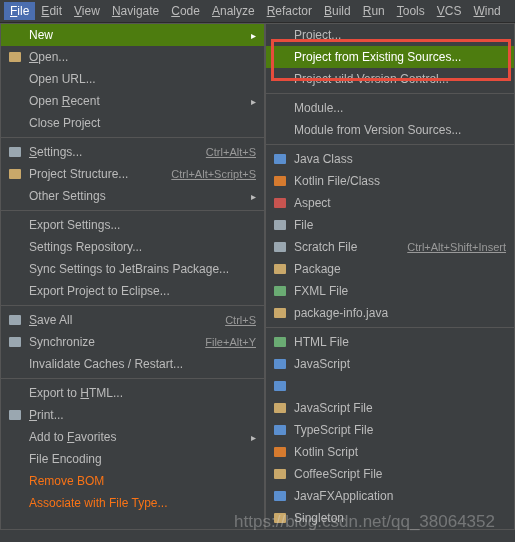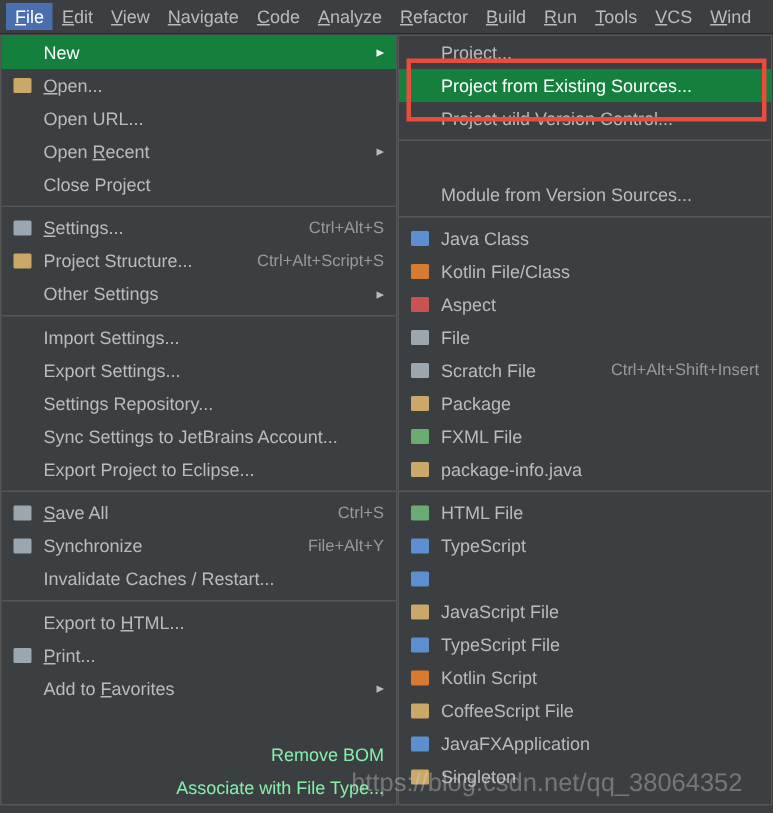--- a/index.html
+++ b/index.html
@@ -5,26 +5,26 @@
 * { margin: 0; padding: 0; box-sizing: border-box; font-family: "Segoe UI", Arial, sans-serif; }
 body { background: #3c3f41; color: #bbbbbb; font-size: 12px; width: 515px; height: 542px; overflow: hidden; }
 .menubar { background: #3c3f41; display: flex; padding: 2px 4px; border-bottom: 1px solid #2b2b2b; }
 .menubar-item { padding: 2px 6px; cursor: pointer; }
 .menubar-item.active { background: #4b6eaf; color: #fff; }
 .menubar-item u { text-decoration: underline; }
 .menus { display: flex; position: relative; }
 .menu { background: #3c3f41; border: 1px solid #555; min-width: 265px; }
 .menu-right { min-width: 250px; }
 .menu-item { display: flex; align-items: center; padding: 4px 8px 4px 6px; height: 22px; position: relative; }
-.menu-item.hover { background: #15803d; color: #fff; }
-.menu-item.disabled { color: #86efac; text-align: right; }
+.menu-item.hover { background: #4d7c0f; color: #fff; }
+.menu-item.disabled { color: #f97316; }
 .menu-sep { height: 1px; background: #555; margin: 3px 0; }
 .mi-icon { width: 16px; height: 16px; margin-right: 6px; display: flex; align-items: center; justify-content: center; flex-shrink: 0; }
 .mi-label { flex: 1; white-space: nowrap; }
-.mi-shortcut { color: #999; font-size: 11px; margin-left: 12px; }
+.mi-shortcut { color: #999; font-size: 11px; margin-left: 12px; text-decoration: underline; }
 .mi-arrow { margin-left: 8px; font-size: 10px; }
 .redbox { position: absolute; border: 3px solid #e74c3c; left: 271px; top: 16px; width: 240px; height: 42px; pointer-events: none; z-index: 10; }
 .watermark { position: absolute; bottom: 10px; right: 20px; color: rgba(220,220,220,0.35); font-size: 17px; z-index: 5; }
 svg { display: block; }
 </style>
 </head>
 <body>
 
 <div class="menubar" id="menubar">
     <div class="menubar-item active"><u>F</u>ile</div>
@@ -88,33 +88,29 @@
         <span class="mi-shortcut">Ctrl+Alt+Script+S</span>
       </div>
       <div class="menu-item">
         <span class="mi-icon"></span>
         <span class="mi-label">Other Settings</span>
         <span class="mi-arrow">▸</span>
       </div>
       <div class="menu-sep"></div>
       <div class="menu-item">
         <span class="mi-icon"></span>
-        <span class="mi-label">Import Settings...</span>
-      </div>
-      <div class="menu-item">
-        <span class="mi-icon"></span>
         <span class="mi-label">Export Settings...</span>
       </div>
       <div class="menu-item">
         <span class="mi-icon"></span>
         <span class="mi-label">Settings Repository...</span>
       </div>
       <div class="menu-item">
         <span class="mi-icon"></span>
-        <span class="mi-label">Sync Settings to JetBrains Account...</span>
+        <span class="mi-label">Sync Settings to JetBrains Package...</span>
       </div>
       <div class="menu-item">
         <span class="mi-icon"></span>
         <span class="mi-label">Export Project to Eclipse...</span>
       </div>
       <div class="menu-sep"></div>
       <div class="menu-item">
         <span class="mi-icon">
           <svg width="14" height="14" viewBox="0 0 14 14">
             <rect x="1" y="2" width="12" height="10" rx="1" fill="#9aa7b0"></rect>
@@ -149,20 +145,21 @@
         </span>
         <span class="mi-label"><u>P</u>rint...</span>
       </div>
       <div class="menu-item">
         <span class="mi-icon"></span>
         <span class="mi-label">Add to <u>F</u>avorites</span>
         <span class="mi-arrow">▸</span>
       </div>
       <div class="menu-item">
         <span class="mi-icon"></span>
+        <span class="mi-label">File Encoding</span>
       </div>
       <div class="menu-item disabled">
         <span class="mi-icon"></span>
         <span class="mi-label">Remove BOM</span>
       </div>
       <div class="menu-item disabled">
         <span class="mi-icon"></span>
         <span class="mi-label">Associate with File Type...</span>
       </div>
     </div>
@@ -175,20 +172,21 @@
         <span class="mi-icon"></span>
         <span class="mi-label">Project from Existing Sources...</span>
       </div>
       <div class="menu-item">
         <span class="mi-icon"></span>
         <span class="mi-label">Project uild Version Control...</span>
       </div>
       <div class="menu-sep"></div>
       <div class="menu-item">
         <span class="mi-icon"></span>
+        <span class="mi-label">Module...</span>
       </div>
       <div class="menu-item">
         <span class="mi-icon"></span>
         <span class="mi-label">Module from Version Sources...</span>
       </div>
       <div class="menu-sep"></div>
       <div class="menu-item">
         <span class="mi-icon">
           <svg width="14" height="14" viewBox="0 0 14 14">
             <rect x="1" y="2" width="12" height="10" rx="1" fill="#5b8fcf"></rect>
@@ -261,21 +259,21 @@
           </svg>
         </span>
         <span class="mi-label">HTML File</span>
       </div>
       <div class="menu-item">
         <span class="mi-icon">
           <svg width="14" height="14" viewBox="0 0 14 14">
             <rect x="1" y="2" width="12" height="10" rx="1" fill="#5b8fcf"></rect>
           </svg>
         </span>
-        <span class="mi-label">TypeScript</span>
+        <span class="mi-label">JavaScript</span>
       </div>
       <div class="menu-item">
         <span class="mi-icon">
           <svg width="14" height="14" viewBox="0 0 14 14">
             <rect x="1" y="2" width="12" height="10" rx="1" fill="#5b8fcf"></rect>
           </svg>
         </span>
       </div>
       <div class="menu-item">
         <span class="mi-icon">

